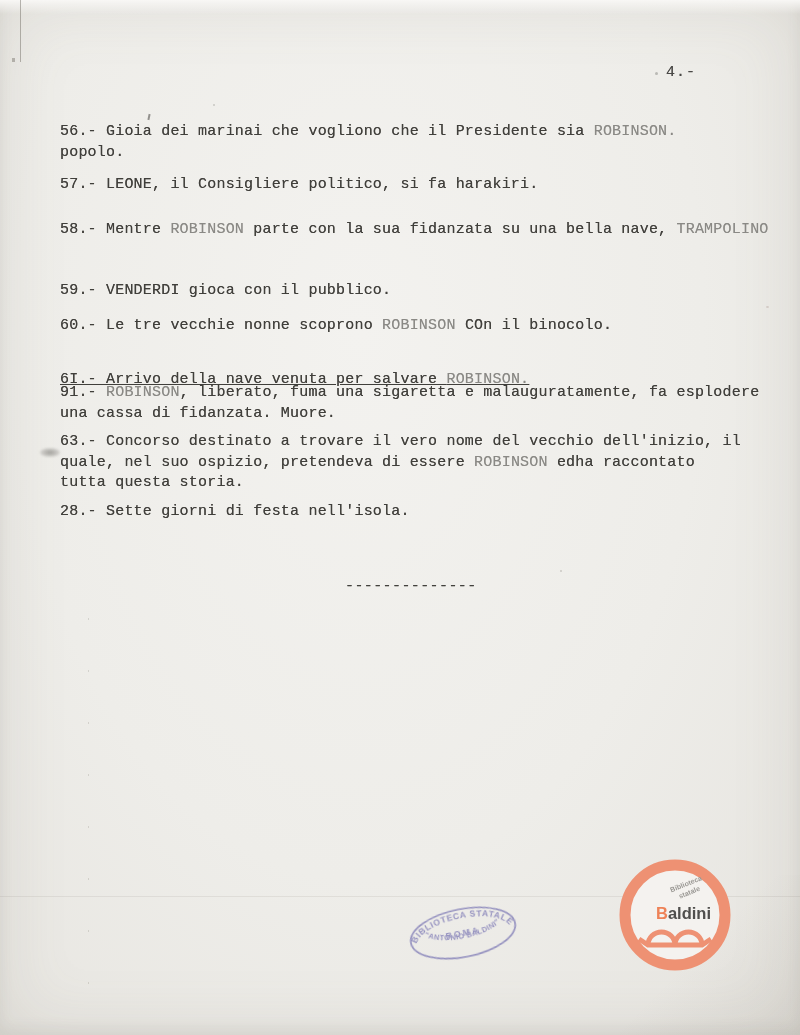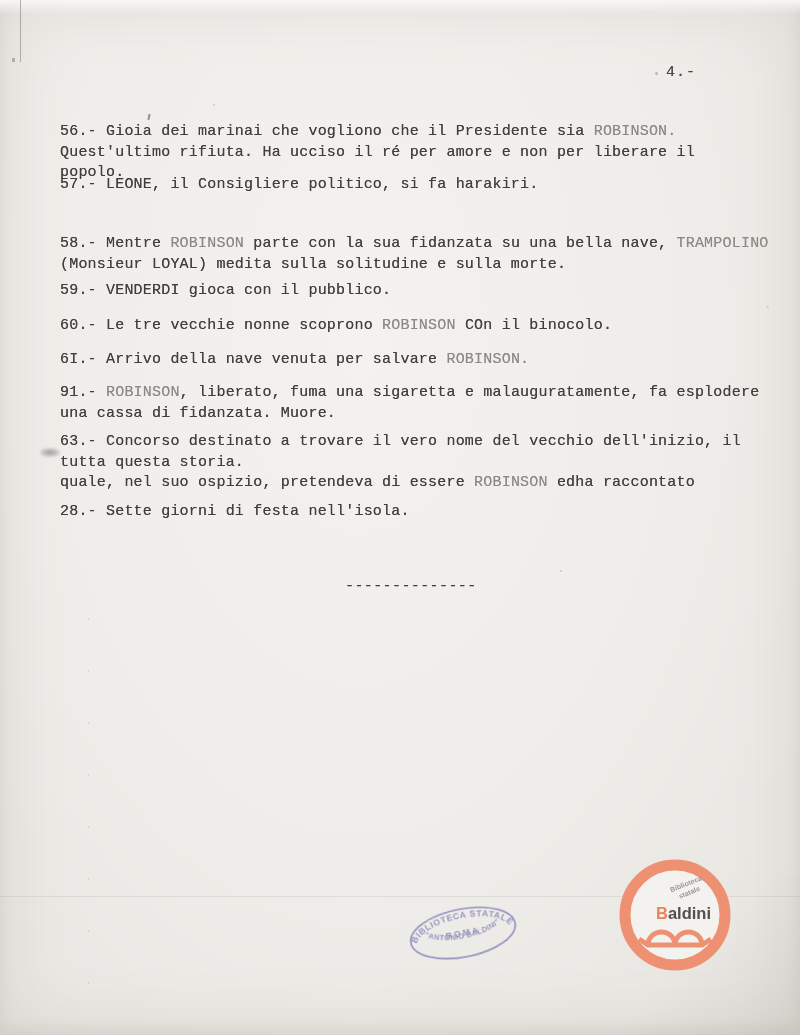--- a/index.html
+++ b/index.html
@@ -57,28 +57,28 @@
   .logo text{font-family:"Liberation Sans","DejaVu Sans",sans-serif;}
 </style>
 </head>
 <body>
 
 <div class="page">
 
   <div class="page-number">4.-</div>
 
   <div id="paragraphs">
-      <div class="para" style="top: 122px;"><div><span>56.- Gioia dei marinai che vogliono che il Presidente sia </span><span class="light">ROBINSON.</span></div><div><span>Quest'ultimo rifiuta. Ha ucciso il ré per amore e non per liberare il</span></div><div><span>popolo.</span></div></div>
+      <div class="para" style="top: 122px;"><div><span>56.- Gioia dei marinai che vogliono che il Presidente sia </span><span class="light">ROBINSON.</span></div><div><span>popolo.</span></div></div>
       <div class="para" style="top: 175px;"><div><span>57.- LEONE, il Consigliere politico, si fa harakiri.</span></div></div>
-      <div class="para" style="top: 234px;"><div><span>58.- Mentre </span><span class="light">ROBINSON</span><span> parte con la sua fidanzata su una bella nave, </span><span class="light">TRAMPOLINO</span></div><div><span>(Monsieur LOYAL) medita sulla solitudine e sulla morte.</span></div></div>
+      <div class="para" style="top: 220px;"><div><span>58.- Mentre </span><span class="light">ROBINSON</span><span> parte con la sua fidanzata su una bella nave, </span><span class="light">TRAMPOLINO</span></div></div>
       <div class="para" style="top: 281px;"><div><span>59.- VENDERDI gioca con il pubblico.</span></div></div>
       <div class="para" style="top: 316px;"><div><span>60.- Le tre vecchie nonne scoprono </span><span class="light">ROBINSON</span><span> COn il binocolo.</span></div></div>
-      <div class="para" style="top: 350px;"><div><span>6I.- Arrivo della nave venuta per salvare </span><span class="light">ROBINSON.</span></div></div>
+      <div class="para" style="top: 370px; text-decoration: underline;"><div><span>6I.- Arrivo della nave venuta per salvare </span><span class="light">ROBINSON.</span></div></div>
       <div class="para" style="top: 383px;"><div><span>91.- </span><span class="light">ROBINSON</span><span>, liberato, fuma una sigaretta e malauguratamente, fa esplodere</span></div><div><span>una cassa di fidanzata. Muore.</span></div></div>
-      <div class="para" style="top: 432px;"><div><span>63.- Concorso destinato a trovare il vero nome del vecchio dell'inizio, il</span></div><div><span>tutta questa storia.</span></div><div><span>quale, nel suo ospizio, pretendeva di essere </span><span class="light">ROBINSON</span><span> edha raccontato</span></div></div>
+      <div class="para" style="top: 432px;"><div><span>63.- Concorso destinato a trovare il vero nome del vecchio dell'inizio, il</span></div><div><span>quale, nel suo ospizio, pretendeva di essere </span><span class="light">ROBINSON</span><span> edha raccontato</span></div><div><span>tutta questa storia.</span></div></div>
       <div class="para" style="top: 502px;"><div><span>28.- Sette giorni di festa nell'isola.</span></div></div>
     </div>
 
   <div class="separator">--------------</div>
 
   <div class="crease-top-left"></div>
   <div class="smudge"></div>
   <div class="tick-mark"></div>
   <div class="dot-a"></div>
   <div class="speck1"></div>

